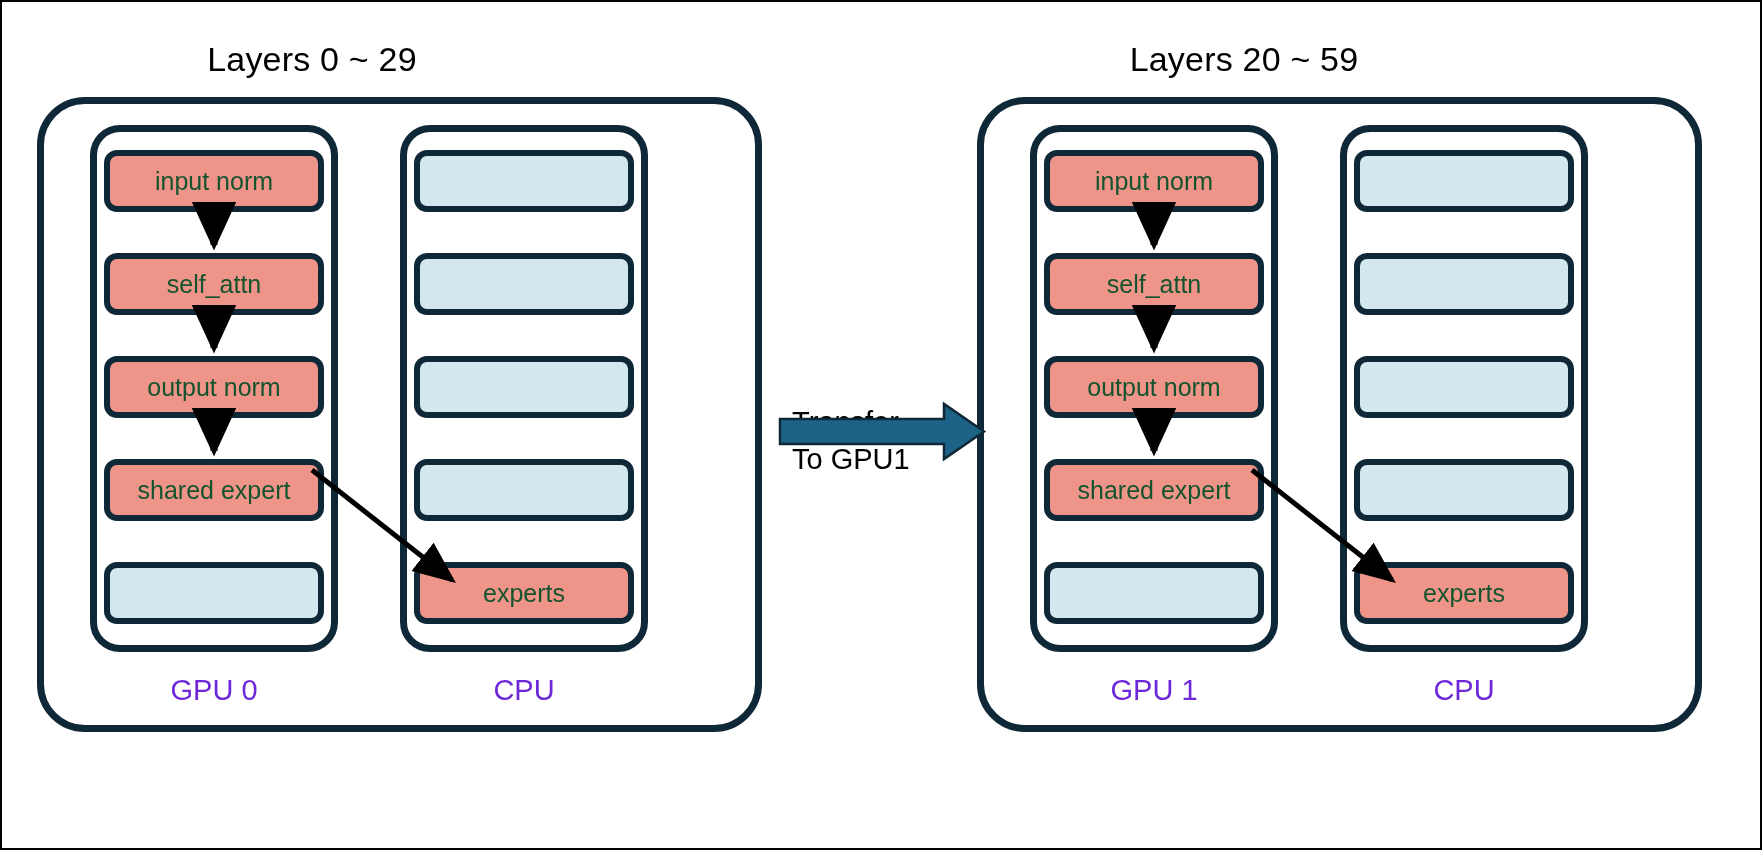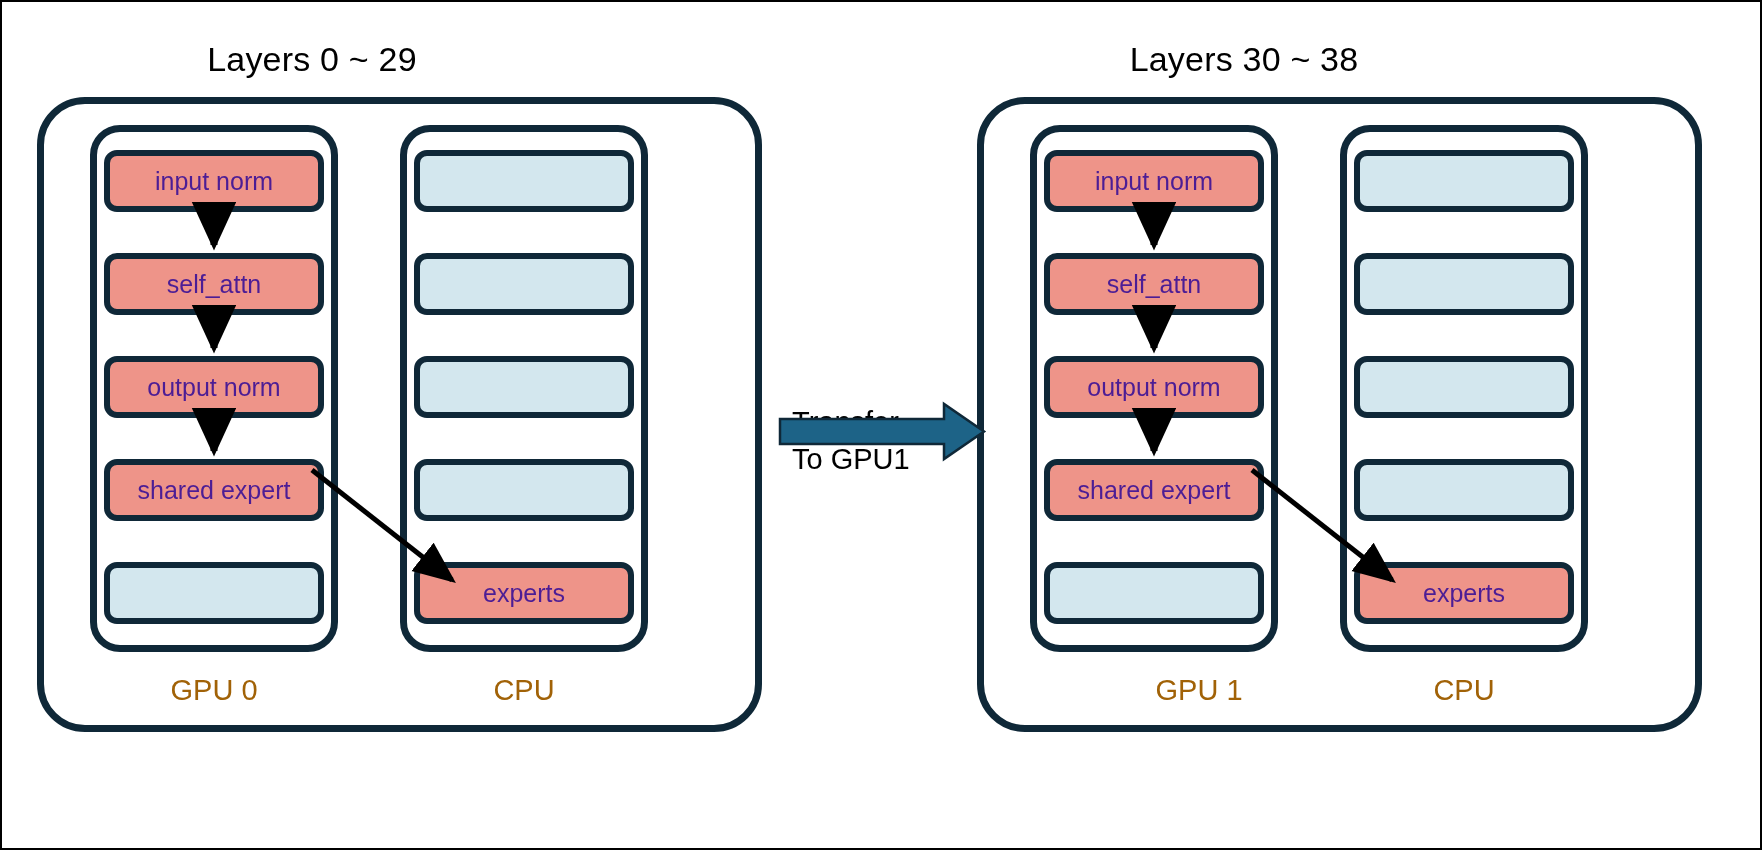--- a/index.html
+++ b/index.html
@@ -54,33 +54,33 @@
     border: 6px solid #0F2838;
     border-radius: 13px;
     display: flex;
     align-items: center;
     justify-content: center;
     font-size: 25px;
     white-space: nowrap;
   }
   .slot.red {
     background: #EE9489;
-    color: #4c1d95;
+    color: #14532d;
     text-align: center;
   }
   .slot.blue {
     background: #D3E7EE;
     color: transparent;
   }
 
   
   .device-label {
     position: absolute;
     font-size: 29px;
-    color: #a16207;
+    color: #6d28d9;
     text-align: center;
     white-space: nowrap;
   }
 
   
   .transfer-caption {
     position: absolute;
     font-size: 29px;
     color: #000000;
     line-height: 1.26;
@@ -140,21 +140,21 @@
     </div>
   <div class="slot red" style="left:412px; top:560px; width:220px; height:62px;">
       <span>experts</span>
     </div>
 
   <div class="device-label" style="left:88px; top:672px; width:248px;">GPU 0</div>
   <div class="device-label" style="left:398px; top:672px; width:248px;">CPU</div>
 
   <div class="transfer-caption" style="left:790px; top:402px;"><span>Transfer</span><br><span>To GPU1</span></div>
 
-  <div class="group-title" style="left:1032px; top:38px; width:420px;">Layers 30 ~ 38</div>
+  <div class="group-title" style="left:1032px; top:38px; width:420px;">Layers 20 ~ 59</div>
 
   <div class="device" style="left:975px; top:95px; width:725px; height:635px;"></div>
 
   <div class="column" style="left:1028px; top:123px; width:248px; height:527px;"></div>
 
   <div class="slot red" style="left:1042px; top:148px; width:220px; height:62px;">
       <span>input norm</span>
     </div>
   <div class="slot red" style="left:1042px; top:251px; width:220px; height:62px;">
       <span>self_attn</span>
@@ -180,21 +180,21 @@
   <div class="slot blue" style="left:1352px; top:354px; width:220px; height:62px;">
       <span></span>
     </div>
   <div class="slot blue" style="left:1352px; top:457px; width:220px; height:62px;">
       <span></span>
     </div>
   <div class="slot red" style="left:1352px; top:560px; width:220px; height:62px;">
       <span>experts</span>
     </div>
 
-  <div class="device-label" style="left:1073px; top:672px; width:248px;">GPU 1</div>
+  <div class="device-label" style="left:1028px; top:672px; width:248px;">GPU 1</div>
   <div class="device-label" style="left:1338px; top:672px; width:248px;">CPU</div>
 
   <svg class="overlay" viewBox="0 0 1762 850">
     <defs>
       <marker id="ahead-black" markerWidth="9" markerHeight="9" refX="6.2" refY="3.2" orient="auto" markerUnits="strokeWidth">
         <path d="M0,0 L7,3.2 L0,6.4 z" fill="#000000"></path>
       </marker>
       <marker id="ahead-black-thin" markerWidth="11" markerHeight="11" refX="7.5" refY="3.6" orient="auto" markerUnits="strokeWidth">
         <path d="M0,0 L8.5,3.6 L0,7.2 z" fill="#000000"></path>
       </marker>

